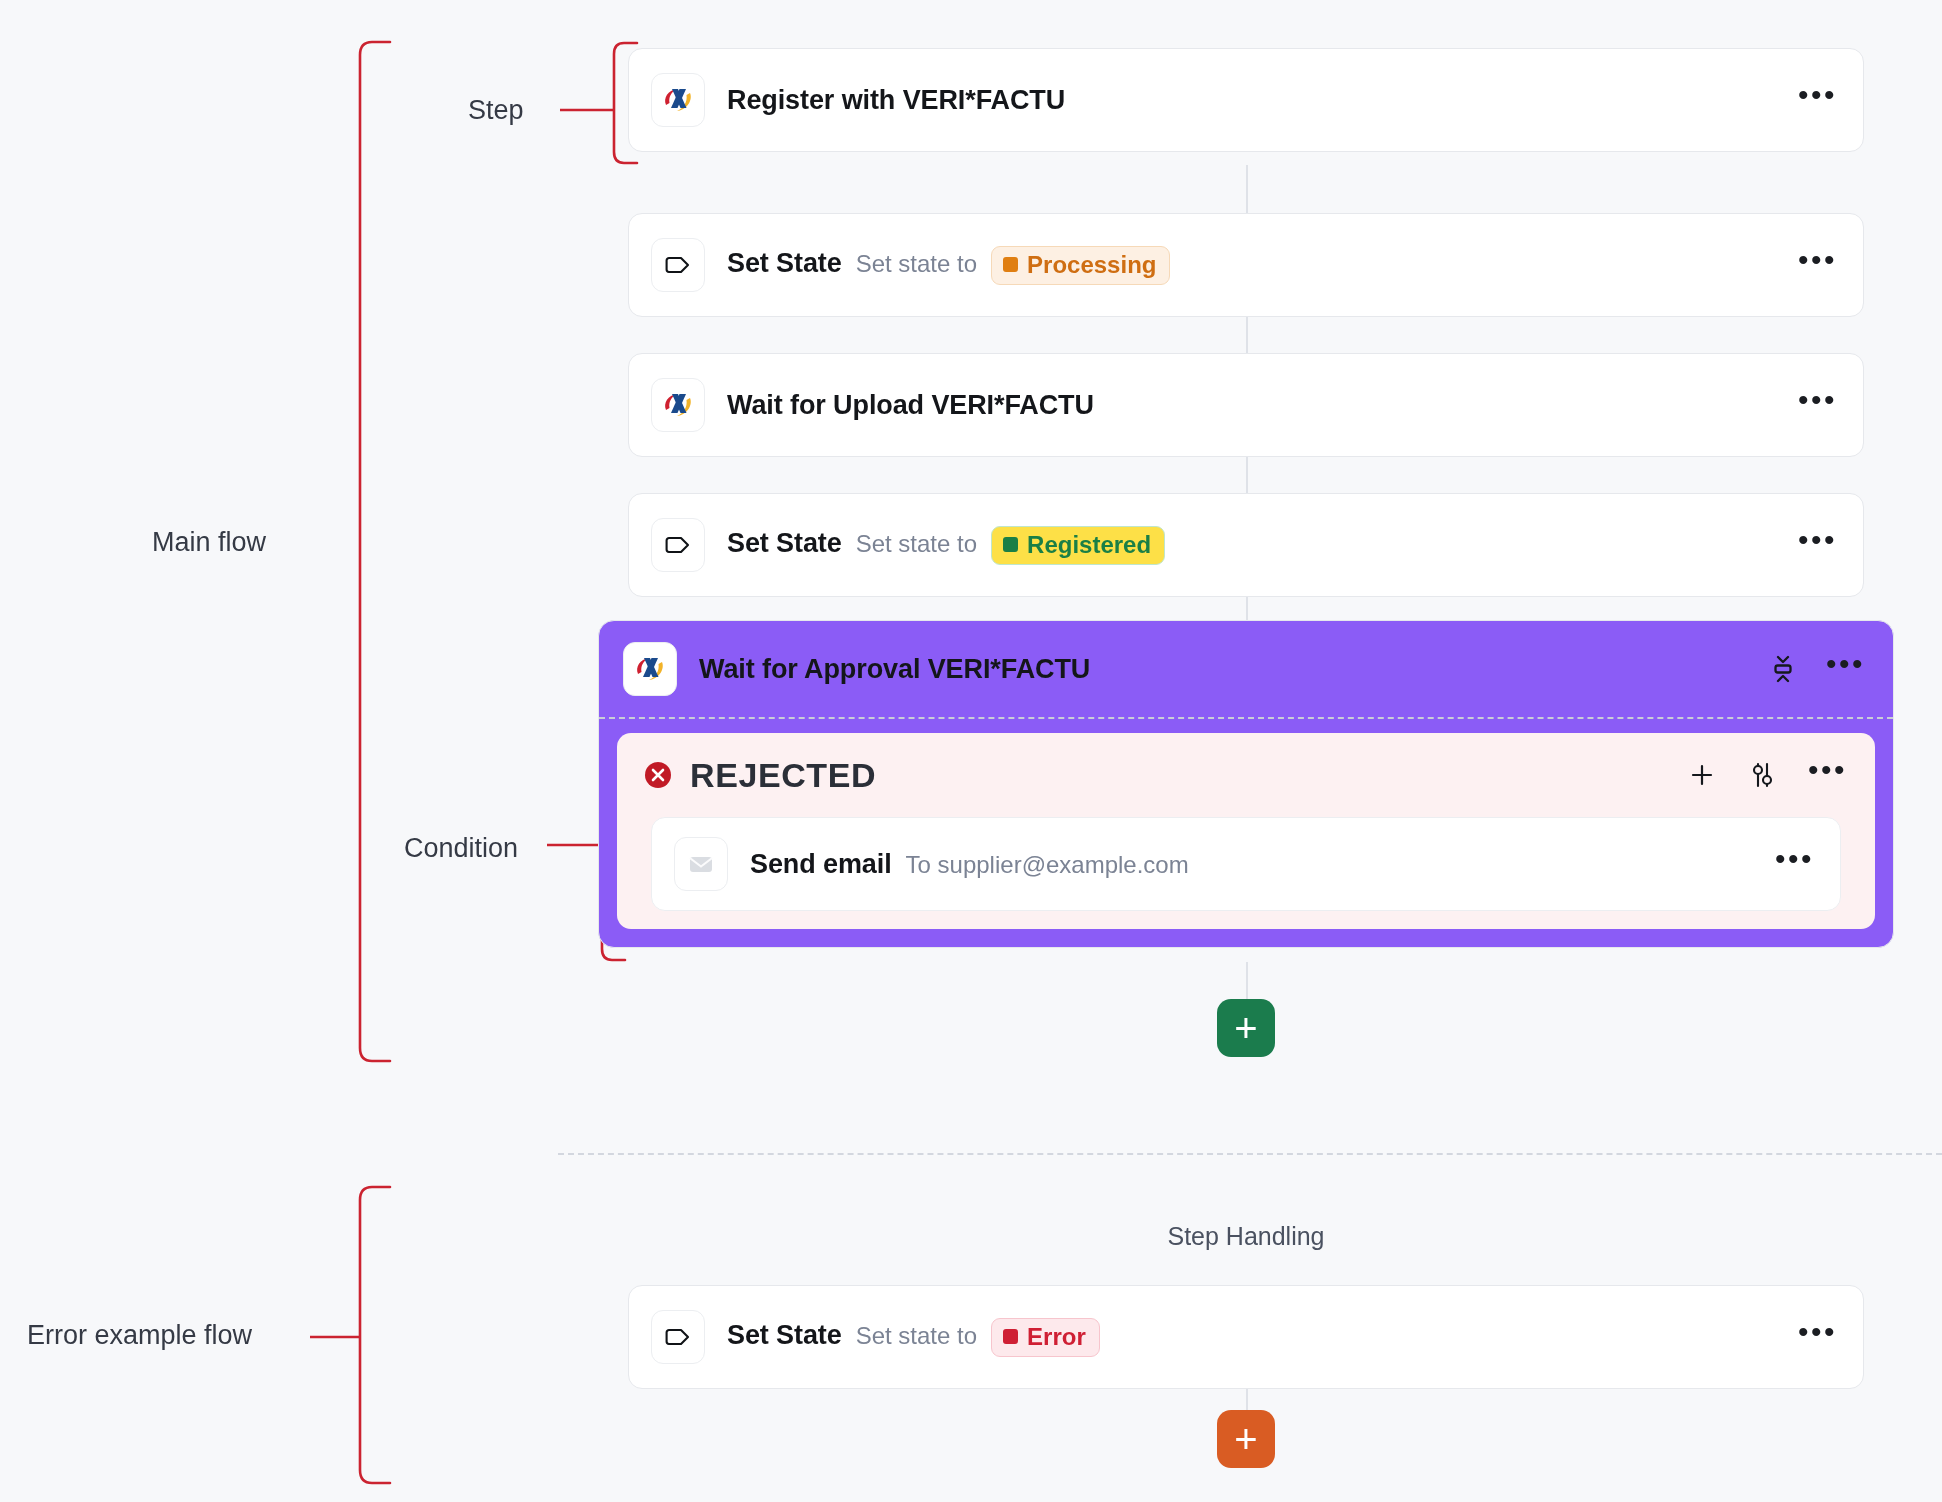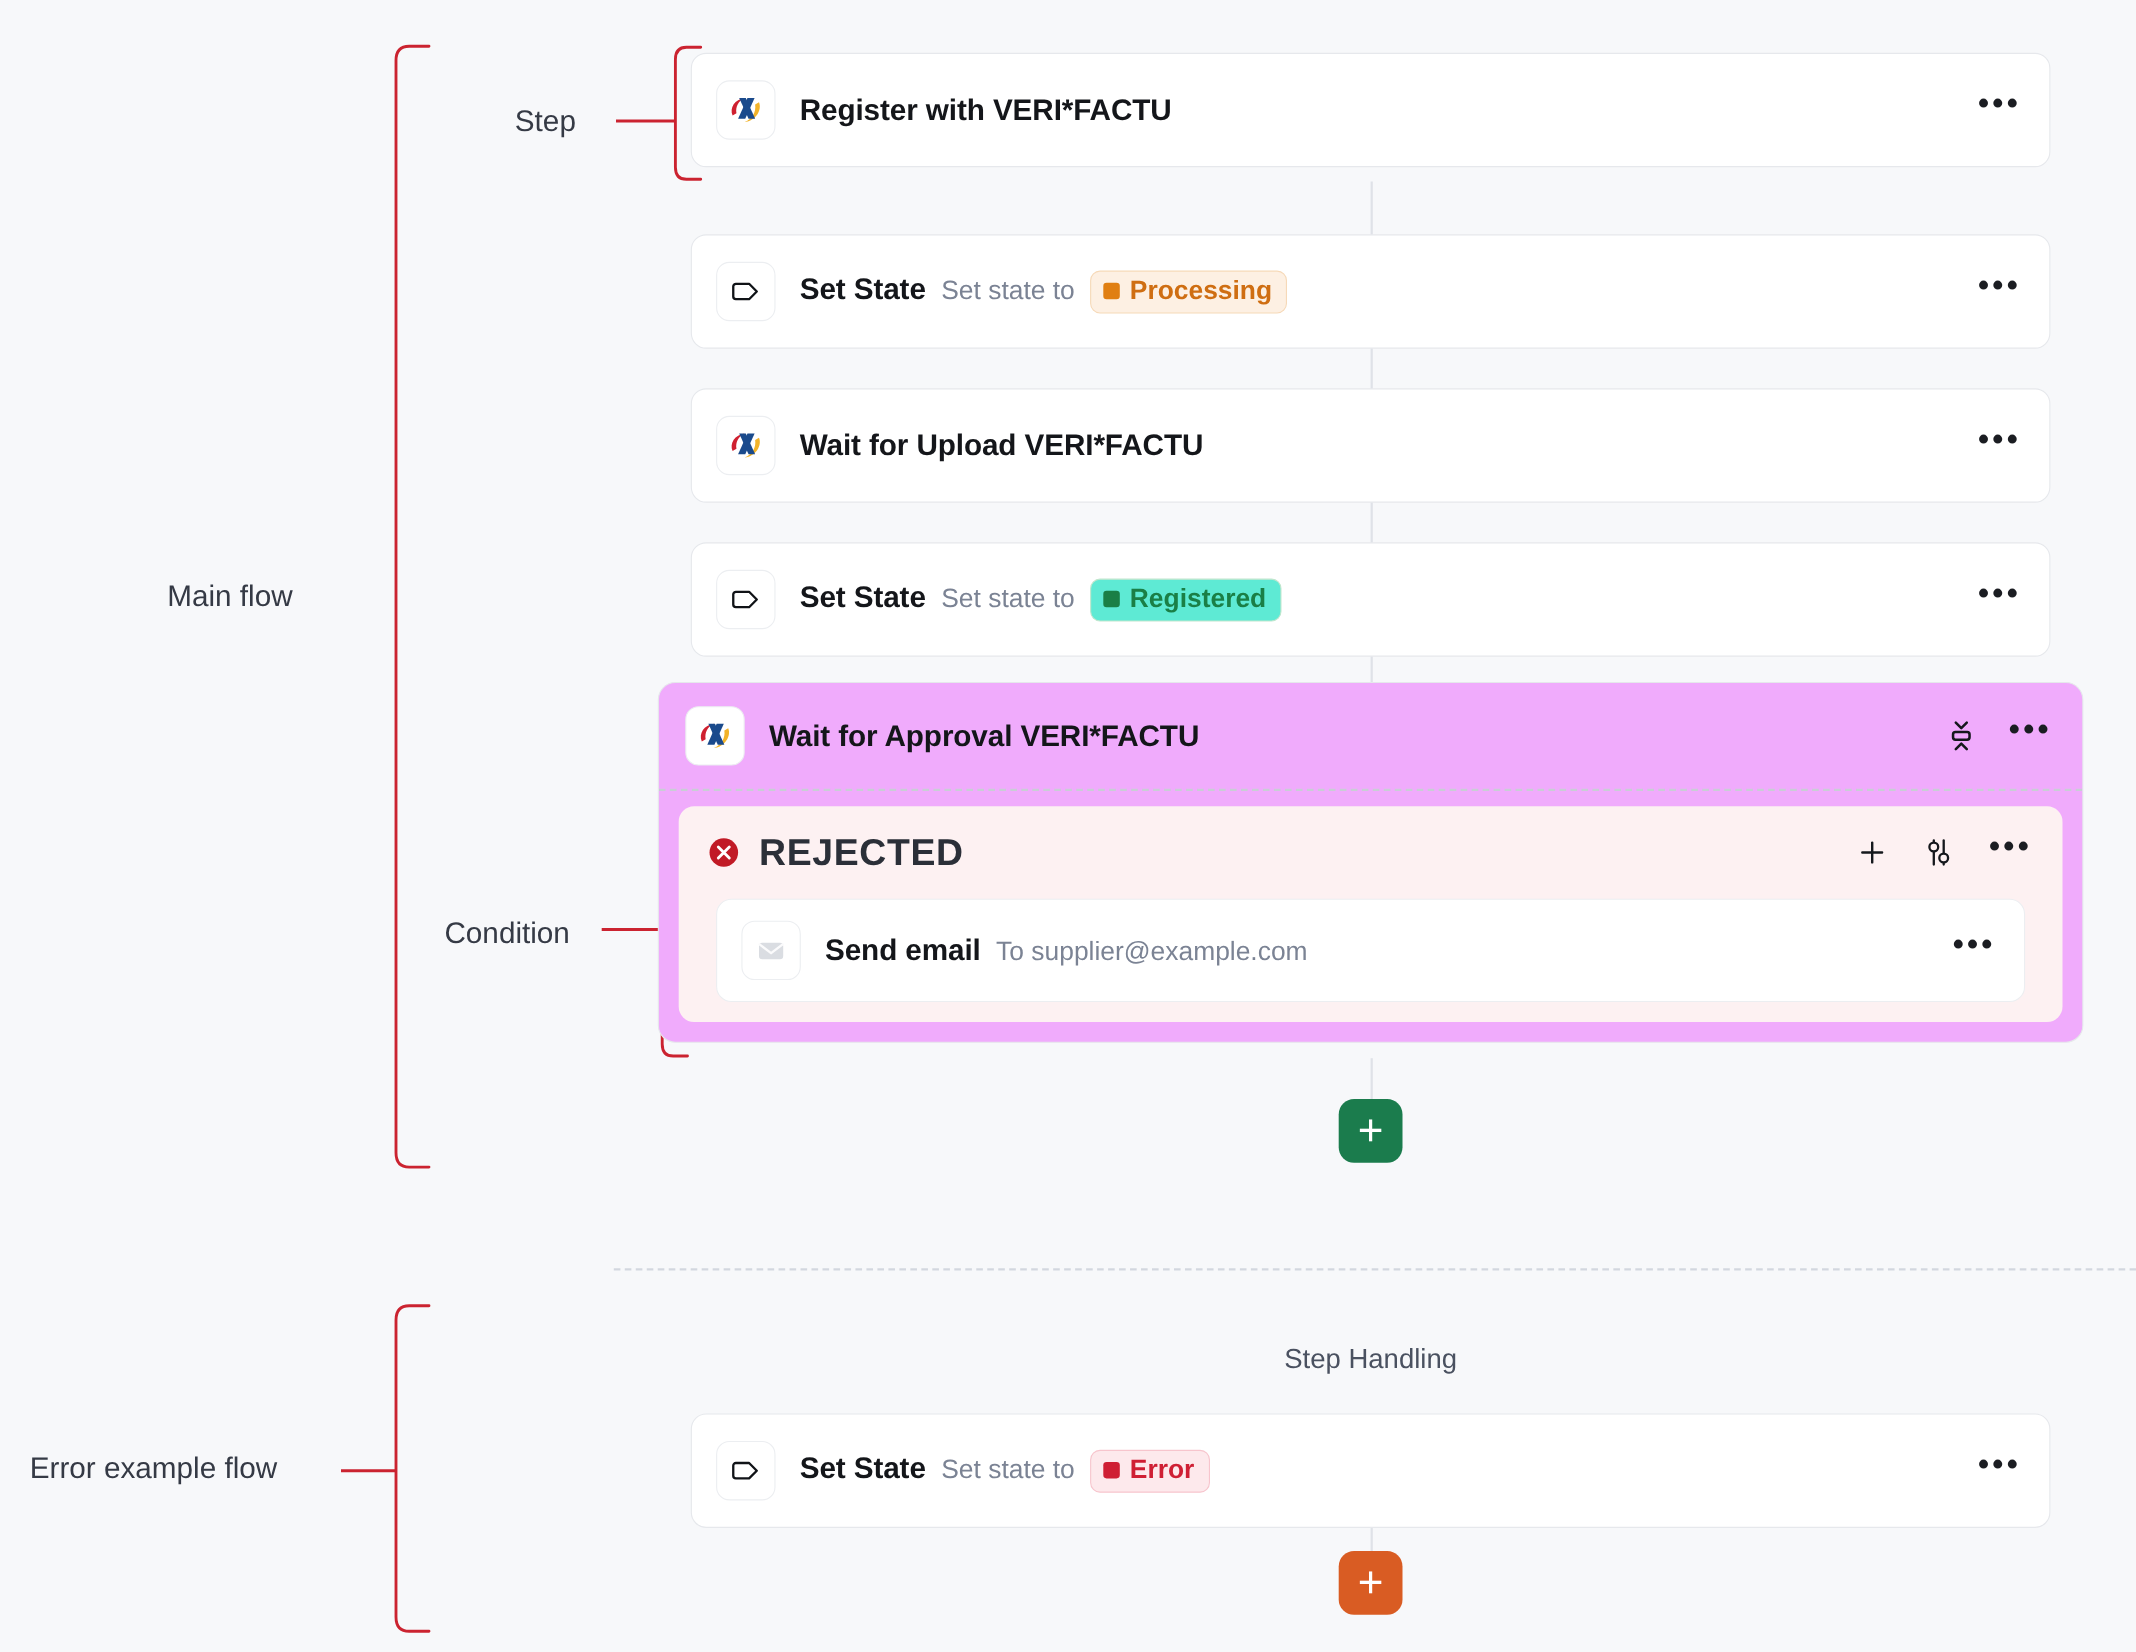--- a/index.html
+++ b/index.html
@@ -82,32 +82,32 @@
     display: inline-flex; align-items: center; gap: 9px;
     padding: 6px 13px 7px 11px;
     border-radius: 9px;
     font-size: 24px;
     font-weight: bold;
     line-height: 1;
   }
   .badge .swatch { width: 15px; height: 15px; border-radius: 3px; display:inline-block; }
   .badge.processing { background:#fdf0e3; border:1px solid #f6d9b8; color:#cf6e12; }
   .badge.processing .swatch { background:#e07f12; }
-  .badge.registered { background:#5eead4; border:1px solid #bfe6cd; color:#1a7f46; }
+  .badge.registered { background:#fde047; border:1px solid #bfe6cd; color:#1a7f46; }
   .badge.registered .swatch { background:#1a7f46; }
   .badge.error { background:#fde9ec; border:1px solid #f7c5cd; color:#cf1f34; }
   .badge.error .swatch { background:#cf1f34; }
 
   
   .group-card {
     position: absolute;
     left: 598px;
     top: 620px;
     width: 1296px;
-    background: #f0abfc;
+    background: #8b5cf6;
     border: 1px solid #e6e8ec;
     border-radius: 16px;
     padding: 0;
     overflow: hidden;
   }
   .group-head {
     height: 98px;
     display: flex; align-items: center;
     padding: 0 28px 0 24px;
     border-bottom: 2px dashed #c9cdd6;

